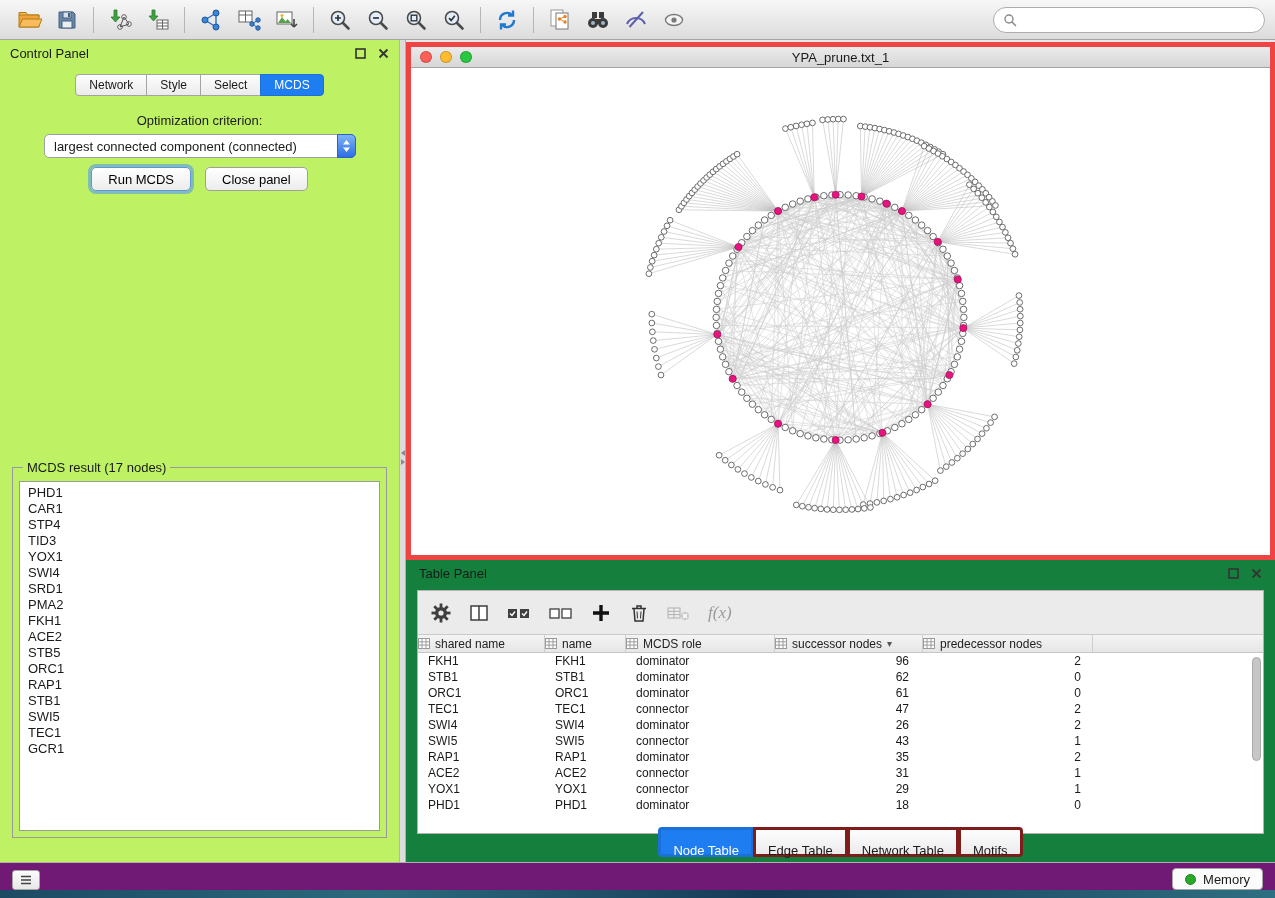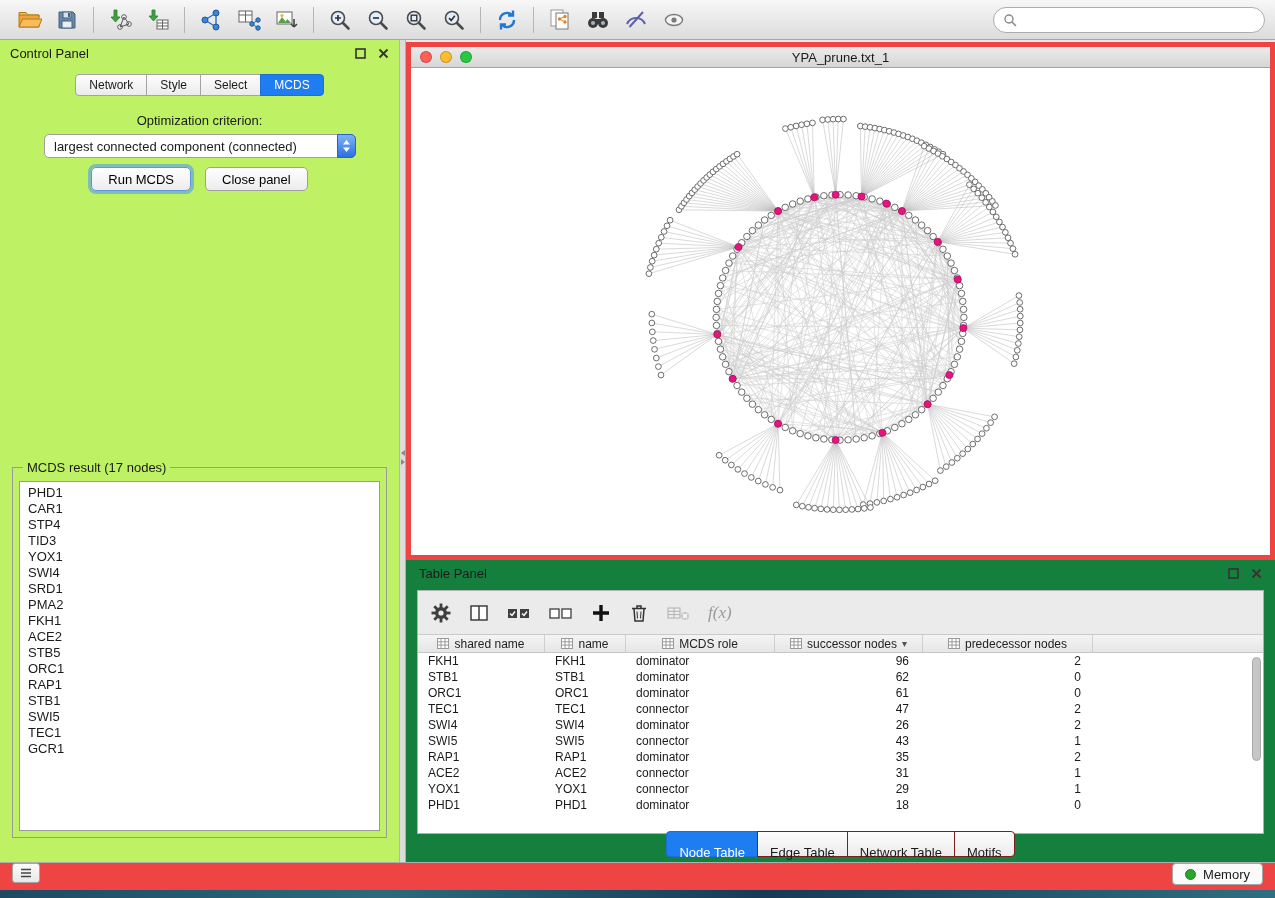--- a/index.html
+++ b/index.html
@@ -46,37 +46,37 @@
 .net-canvas{position:absolute;top:22px;bottom:0;left:0;right:0;background:#fff;overflow:hidden;}
 .net-canvas svg{width:100%;height:100%;}
 
 
 .table-panel{position:absolute;left:406px;top:560px;right:0;bottom:36px;background:#15803d;}
 .tp-header{height:26px;display:flex;align-items:center;padding:0 13px;font-size:13px;}
 .tp-frame{position:absolute;left:11px;right:11px;top:30px;height:244px;border:1px solid #b2b2b2;background:#fff;overflow:hidden;}
 .tp-toolbar{height:44px;background:#ebebeb;border-bottom:1px solid #cacaca;display:flex;align-items:center;padding:0 12px;gap:16px;}
 .fx{font-family:"Liberation Serif",serif;font-style:italic;color:#9a9a9a;font-size:17px;}
 .tp-thead{display:flex;height:18px;background:linear-gradient(#f4f4f4,#e6e6e6);border-bottom:1px solid #c6c6c6;font-size:12px;}
-.th{display:flex;align-items:center;justify-content:center;gap:5px;border-right:1px solid #cecece;color:#222;}
+.th{display:flex;align-items:center;justify-content:flex-start;gap:5px;border-right:1px solid #cecece;color:#222;}
 .c0{width:127px}.c1{width:81px}.c2{width:149px}.c3{width:148px}.c4{width:170px}.c5{flex:1;border-right:none}
 .trow{display:flex;height:16px;align-items:center;font-size:12px;background:#fff;}
 .td{overflow:hidden;white-space:nowrap;}
 .td.c0,.td.c1,.td.c2{padding-left:10px;}
 .td.num{text-align:right;}
 .td.c3{padding-right:14px;}
 .td.c4{padding-right:12px;}
 .sortmark{color:#555;font-size:10px;}
 .vscroll{position:absolute;top:66px;right:2px;width:9px;height:104px;background:#c6c6c6;border:1px solid #aaa;border-radius:5px;}
 .tp-tabs{position:absolute;bottom:5px;left:0;right:0;display:flex;justify-content:center;}
-.tp-tab{font-size:13px;height:20px;line-height:18px;padding:12px 12px;border:1px solid #7f1d1d;background:linear-gradient(#fdfdfd,#ebebeb);margin-left:-1px;}
+.tp-tab{font-size:13px;height:20px;line-height:18px;padding:12px 12px;border:3px solid #7f1d1d;background:linear-gradient(#fdfdfd,#ebebeb);margin-left:-1px;}
 .tp-tab.active{background:#1e7df0;border-color:#1b6fd6;color:#fff;border-radius:4px 0 0 4px;margin-left:0;}
 .tp-tab:last-child{border-radius:0 4px 4px 0;}
 
 
-.statusbar{position:absolute;left:0;right:0;bottom:8px;height:28px;background:#ef4444;border-top:1px solid #aeaeae;display:flex;align-items:flex-start;padding:0 12px;}
+.statusbar{position:absolute;left:0;right:0;bottom:8px;height:28px;background:#701a75;border-top:1px solid #aeaeae;display:flex;align-items:flex-end;padding:0 12px;}
 .sb-btn{width:28px;height:20px;border:1px solid #a5a5a5;border-radius:3px;background:linear-gradient(#fbfbfb,#e8e8e8);display:flex;align-items:center;justify-content:center;}
 .memory-btn{margin-left:auto;height:22px;display:flex;align-items:center;gap:7px;padding:0 12px;border:1px solid #a5a5a5;border-radius:4px;background:#fbfbfb;font-size:13px;}
 .memdot{width:11px;height:11px;border-radius:50%;background:#28a828;border:1px solid #1d871d;}
 .wallpaper{position:absolute;left:0;right:0;bottom:0;height:8px;background:linear-gradient(90deg,#1d4a63,#2b6a7c 30%,#173a56 60%,#2e6f82);}
 </style>
 </head>
 <body>
 
 <div>
 

